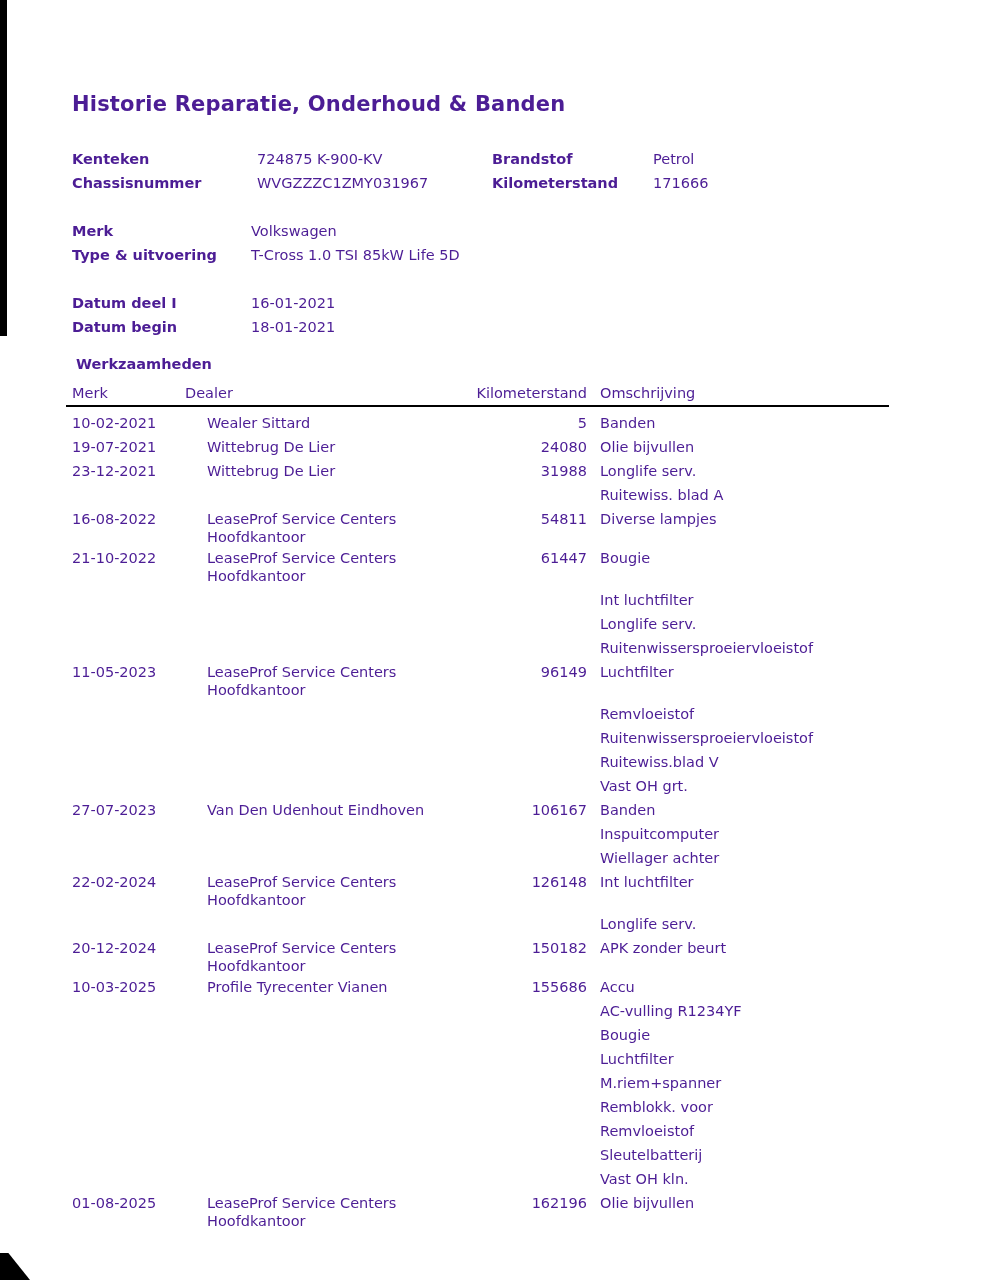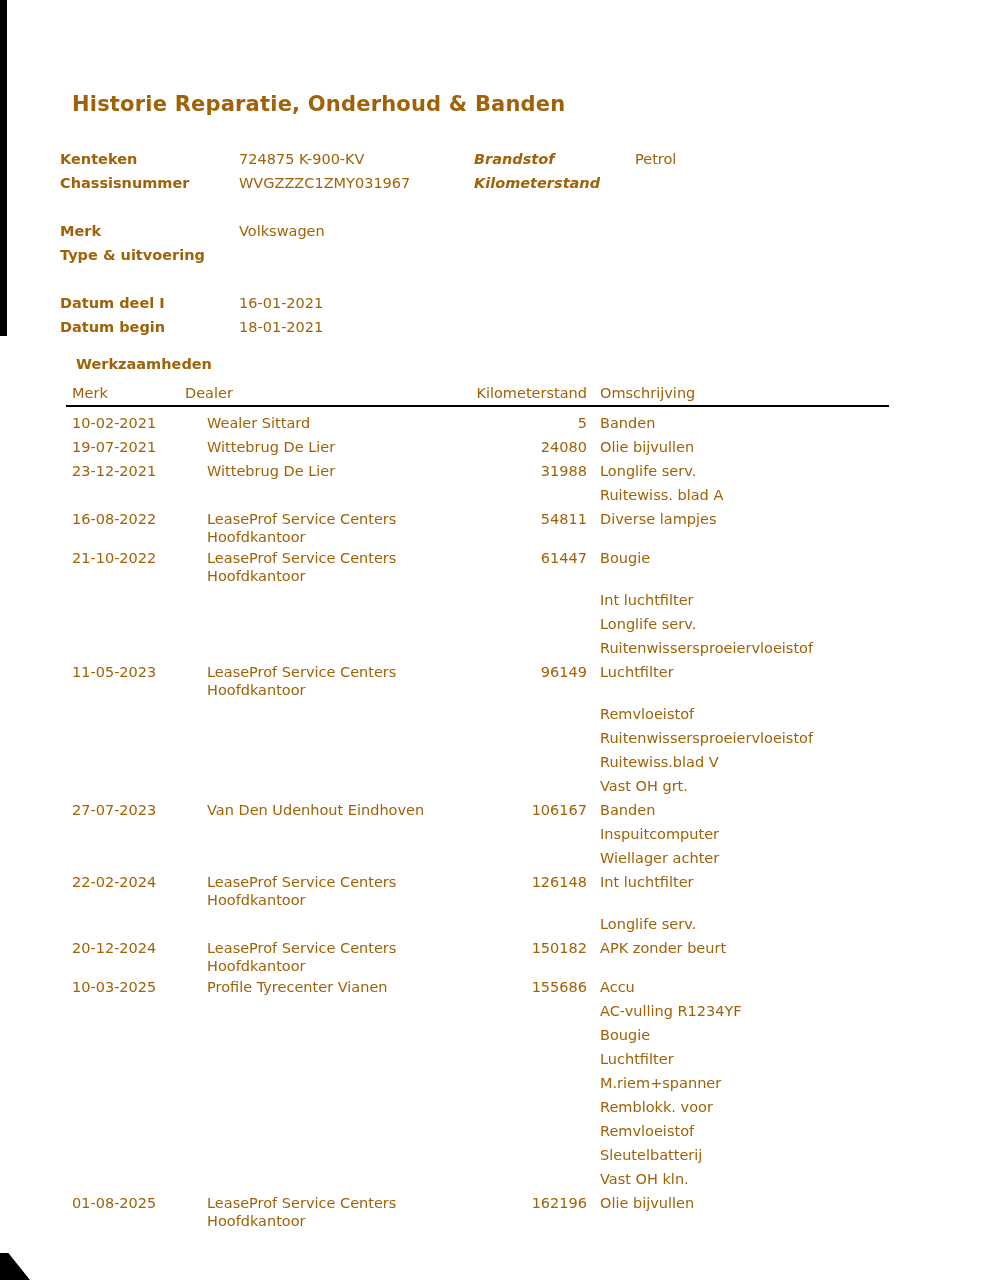--- a/index.html
+++ b/index.html
@@ -3,21 +3,21 @@
 <meta charset="utf-8">
 <style>
   html, body { margin: 0; padding: 0; background: #e8e8e8; }
   .page {
     position: relative;
     width: 989px;
     height: 1280px;
     background: #ffffff;
     overflow: hidden;
     font-family: "DejaVu Sans", "Liberation Sans", sans-serif;
-    color: #a16207;
+    color: #4c1d95;
     font-size: 14.5px;
   }
 
   
   .artifact-left {
     position: absolute; left: 0; top: 0;
     width: 7px; height: 336px;
     background: #000;
   }
   .artifact-corner {
@@ -28,27 +28,27 @@
   }
 
   .doc-title {
     position: absolute; left: 72px; top: 90px;
     font-size: 21px; font-weight: bold; line-height: 28px;
     letter-spacing: 0.2px;
     white-space: nowrap;
   }
 
   .info-block {
-    position: absolute; left: 60px; top: 147px; right: 40px;
+    position: absolute; left: 72px; top: 147px; right: 40px;
   }
   .info-row { display: flex; height: 24px; line-height: 24px; white-space: nowrap; }
   .info-spacer { height: 24px; }
   .ilabel  { width: 179px; font-weight: bold; flex: 0 0 auto; }
-  .ivalue1 { width: 235px; flex: 0 0 auto; }
-  .ilabel2 { width: 161px; font-weight: bold; flex: 0 0 auto; font-style: italic; }
+  .ivalue1 { width: 235px; flex: 0 0 auto; margin-left: 6px; }
+  .ilabel2 { width: 161px; font-weight: bold; flex: 0 0 auto; }
   .ivalue  { flex: 1 1 auto; }
 
   .section-title {
     position: absolute; left: 76px; top: 352px;
     height: 24px; line-height: 24px; font-weight: bold;
   }
 
   .tbl {
     position: absolute; left: 66px; top: 383px;
     width: 823px;
@@ -91,28 +91,30 @@
     <div class="info-row">
       <span class="ilabel">Kenteken</span>
       <span class="ivalue1">724875 K-900-KV</span>
       <span class="ilabel2">Brandstof</span>
       <span class="ivalue">Petrol</span>
     </div>
     <div class="info-row">
       <span class="ilabel">Chassisnummer</span>
       <span class="ivalue1">WVGZZZC1ZMY031967</span>
       <span class="ilabel2">Kilometerstand</span>
+      <span class="ivalue">171666</span>
     </div>
     <div class="info-spacer"></div>
     <div class="info-row">
       <span class="ilabel">Merk</span>
       <span class="ivalue">Volkswagen</span>
     </div>
     <div class="info-row">
       <span class="ilabel">Type &amp; uitvoering</span>
+      <span class="ivalue">T-Cross 1.0 TSI 85kW Life 5D</span>
     </div>
     <div class="info-spacer"></div>
     <div class="info-row">
       <span class="ilabel">Datum deel I</span>
       <span class="ivalue">16-01-2021</span>
     </div>
     <div class="info-row">
       <span class="ilabel">Datum begin</span>
       <span class="ivalue">18-01-2021</span>
     </div>

